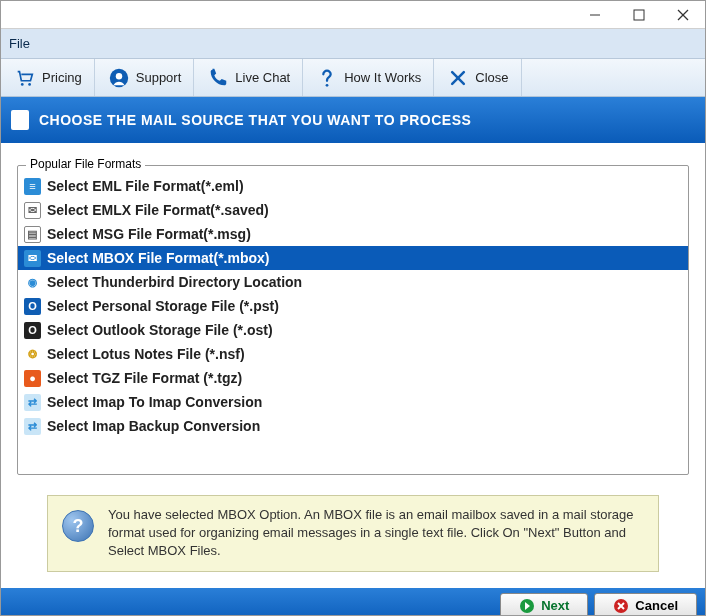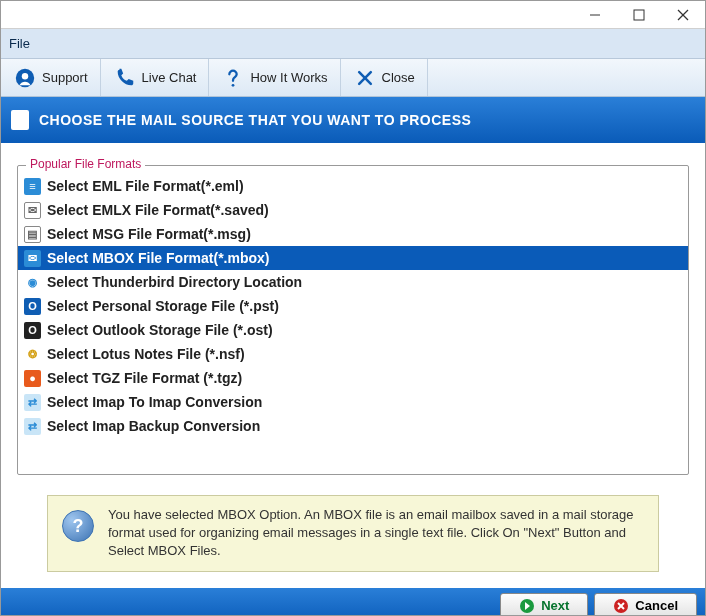--- a/index.html
+++ b/index.html
@@ -13,21 +13,21 @@
 
 .toolbar { height: 38px; background: linear-gradient(#f2f7fc,#dde9f5); display: flex; align-items: center; border-bottom: 1px solid #b0c4d8; padding: 0; }
 .toolbar .tbtn { display: flex; align-items: center; gap: 5px; padding: 0 12px; height: 100%; font-size: 13px; color: #222; cursor: pointer; border-right: 1px solid #c3d2e2; }
 .toolbar .tbtn .ticon { width: 24px; height: 24px; display:flex; align-items:center; justify-content:center; }
 
 .bluebar { height: 46px; background: linear-gradient(#2a7fd8,#0a5bb8); color: #fff; display: flex; align-items: center; gap: 10px; padding: 0 10px; font-size: 14px; font-weight: bold; letter-spacing: .5px; }
 .bluebar .docicon { width:18px; height:20px; background:#fff; border-radius:2px; position:relative; }
 
 .main { padding: 14px 16px 6px 16px; }
 .group { border: 1px solid #999; border-radius: 2px; padding: 8px 0 8px 0; position: relative; margin-top: 8px; }
-.group-legend { position: absolute; top: -9px; left: 8px; background: #fff; padding: 0 4px; font-size: 12px; color: #be185d; }
+.group-legend { position: absolute; top: -9px; left: 8px; background: #fff; padding: 0 4px; font-size: 12px; color: #000000; }
 .optlist { display:flex; flex-direction:column; height: 292px; overflow:auto; }
 .optrow { display:flex; align-items:center; gap:6px; padding: 2px 6px; font-size: 14px; font-weight: bold; color: #222; cursor:pointer; height: 24px; }
 .optrow.selected { background: #0a5bb8; color: #fff; }
 .optrow .fi { width:17px; height:17px; flex-shrink:0; display:flex; align-items:center; justify-content:center; border-radius:2px; }
 
 .helpbox { margin: 20px 30px 10px 30px; background: #f7f7d7; border: 1px solid #cbcba0; padding: 10px 14px; display:flex; gap:14px; align-items:flex-start; }
 .helpicon { width:32px; height:32px; border-radius:50%; background: radial-gradient(circle at 30% 30%, #9fc6ef, #3d73b3); border:1px solid #3d73b3; display:flex; align-items:center; justify-content:center; color:#fff; font-weight:bold; font-size:18px; flex-shrink:0; margin-top:4px;}
 .helptext { font-size: 13px; color: #333; line-height: 1.4; }
 
 .footer { height: 36px; background: linear-gradient(#2a7fd8,#0a5bb8); display:flex; justify-content:flex-end; align-items:center; gap:6px; padding: 16px 8px; }
@@ -55,20 +55,30 @@
         <line x1="11" y1="1" x2="1" y2="11" stroke="#333" stroke-width="1.3"></line>
       </svg>
     </div>
 </div>
 
 <div class="menubar">
   <span>File</span>
 </div>
 
 <div class="toolbar">
+  <div class="tbtn">
+    <span class="ticon">
+        <svg width="22" height="22" viewBox="0 0 24 24">
+          <path d="M4 5h2l2 10h10l2-7H8" fill="none" stroke="#0f5db3" stroke-width="1.8"></path>
+          <circle cx="9" cy="19" r="1.5" fill="#0f5db3"></circle>
+          <circle cx="17" cy="19" r="1.5" fill="#0f5db3"></circle>
+        </svg>
+      </span>
+    <span>Pricing</span>
+  </div>
   <div class="tbtn">
     <span class="ticon">
         <svg width="22" height="22" viewBox="0 0 24 24">
           <circle cx="12" cy="12" r="10" fill="#0f5db3"></circle>
           <circle cx="12" cy="10" r="3.5" fill="#fff"></circle>
           <path d="M6 20c1-3 4-4 6-4s5 1 6 4" fill="#fff"></path>
         </svg>
       </span>
     <span>Support</span>
   </div>

